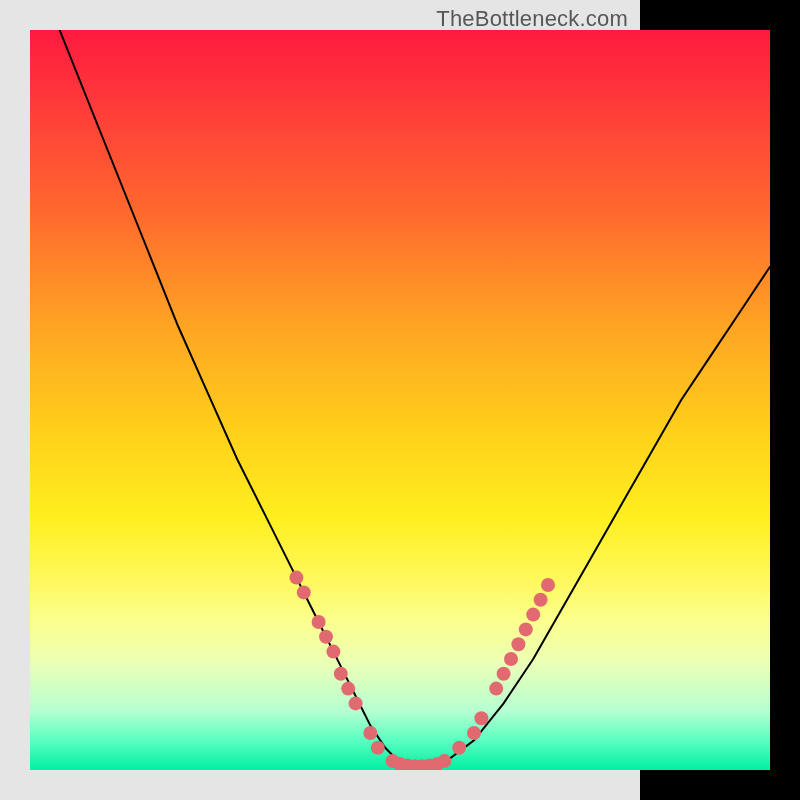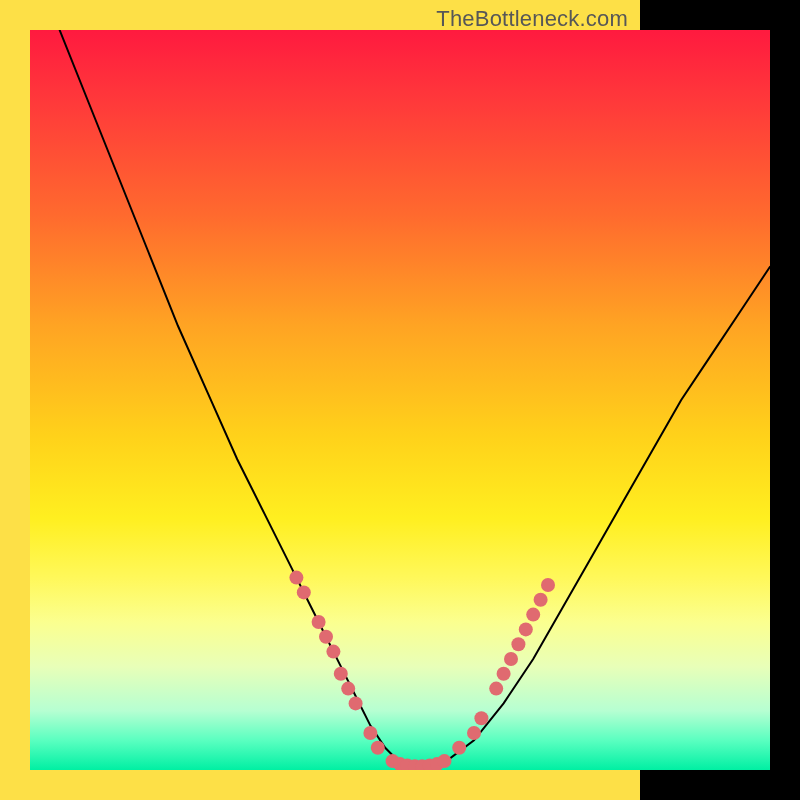--- a/index.html
+++ b/index.html
@@ -10,21 +10,21 @@
     overflow: hidden;
     background: #000;
     font-family: Arial, Helvetica, sans-serif;
   }
   .frame {
     position: absolute;
     left: 0;
     top: 0;
     width: 640px;
     height: 800px;
-    background: #fde047;
+    background: #e5e5e5;
   }
   .plot {
     position: absolute;
     left: 30px;
     top: 30px;
     width: 740px;
     height: 740px;
     background: linear-gradient(to bottom,
       #ff1a3f 0%,
       #ff3a3a 10%,

